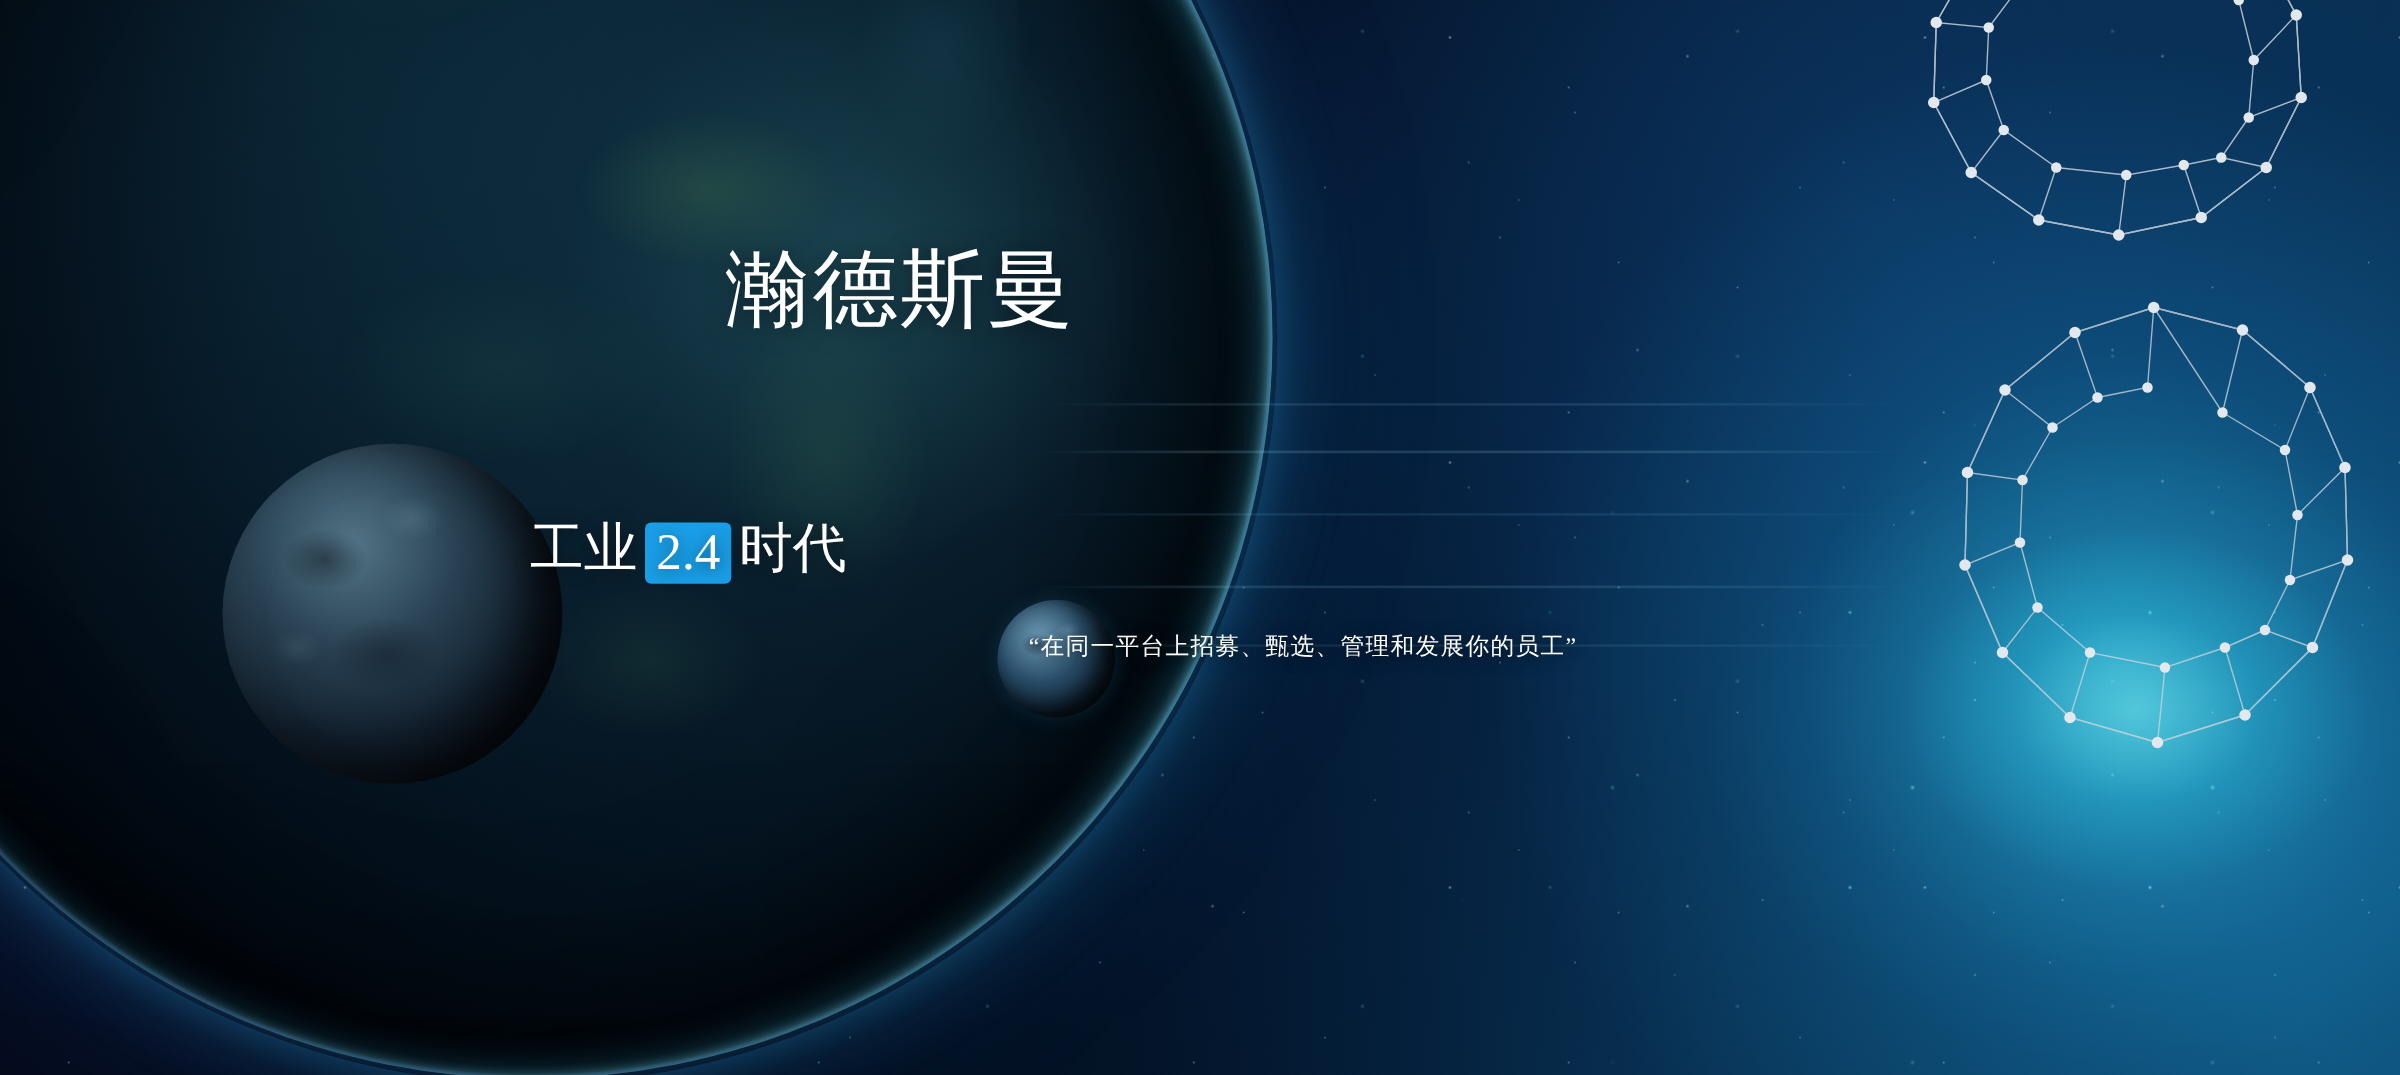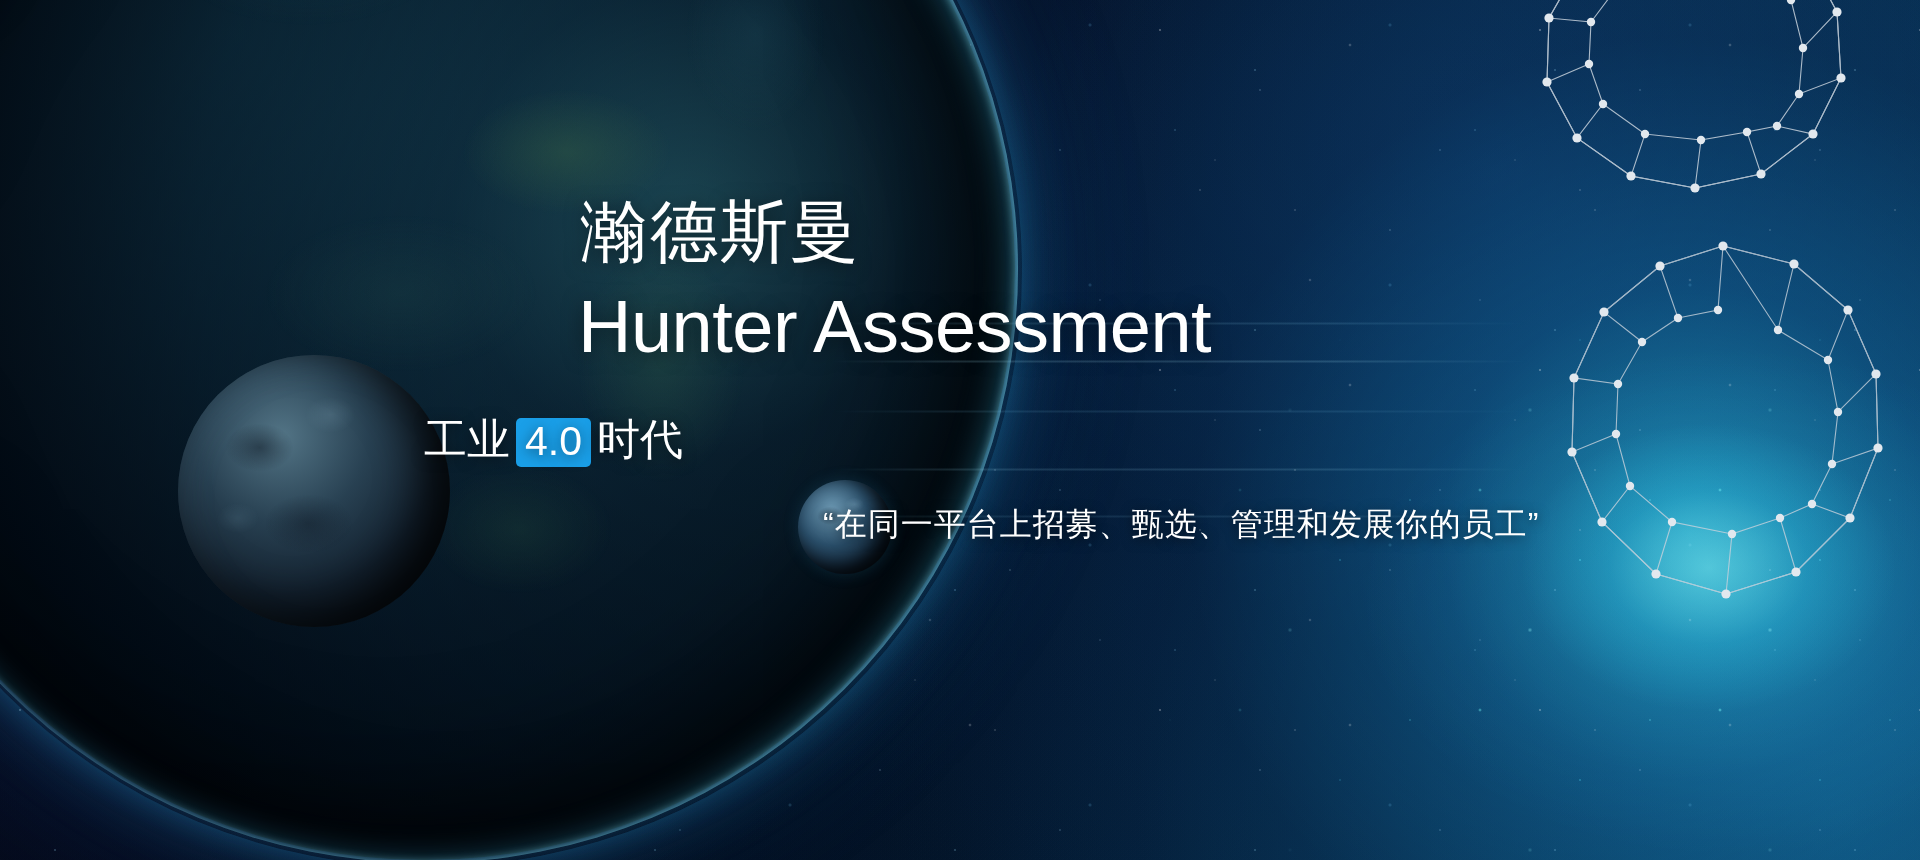--- a/index.html
+++ b/index.html
@@ -216,20 +216,21 @@
   .net-top    { left: 1455px; top: -118px; }
   .net-bottom { left: 1488px; top: 222px;  }
 
   
   .copy {
     position: absolute;
     left: 0;
     top: 0;
     width: 1758px;
     height: 860px;
+    font-family: Liberation Serif, serif;
   }
   .title-cn {
     position: absolute;
     left: 580px;
     top: 197px;
     font-size: 68px;
     line-height: 1;
     font-weight: 400;
     letter-spacing: 2px;
     color: #ffffff;
@@ -274,21 +275,21 @@
     font-size: 41px;
     line-height: 1;
     font-weight: 500;
     letter-spacing: 0px;
   }
   .gap { display: inline-block; width: 14px; }
   .quote {
     position: absolute;
     left: 823px;
     top: 508px;
-    font-size: 32px;
+    font-size: 19px;
     line-height: 1;
     font-weight: 400;
     letter-spacing: 1px;
     color: #ffffff;
     white-space: nowrap;
     text-shadow: 0 2px 12px rgba(0,0,0,0.6);
   }
 </style>
 </head>
 <body>
@@ -398,25 +399,24 @@
         <circle cx="130" cy="162" r="4.2"></circle>
         <circle cx="154" cy="120" r="4.2"></circle>
       <circle cx="190" cy="96" r="4.2"></circle>
         <circle cx="230" cy="88" r="4.2"></circle>
     </g>
   </svg>
 
   <div class="copy">
     <div class="title-cn">瀚德斯曼</div>
 
-    <div class="title-en">Hunter Assessment</div>
 
     <div class="tagline">
       <span class="seg">工业</span>
-      <span class="badge-40">4.0</span>
+      <span class="badge-40">2.4</span>
       <span class="seg">时代</span>
       <span class="gap"></span>
     </div>
 
     <div class="quote">“在同一平台上招募、甄选、管理和发展你的员工”</div>
   </div>
 
 </div>
 
 </body></html>

